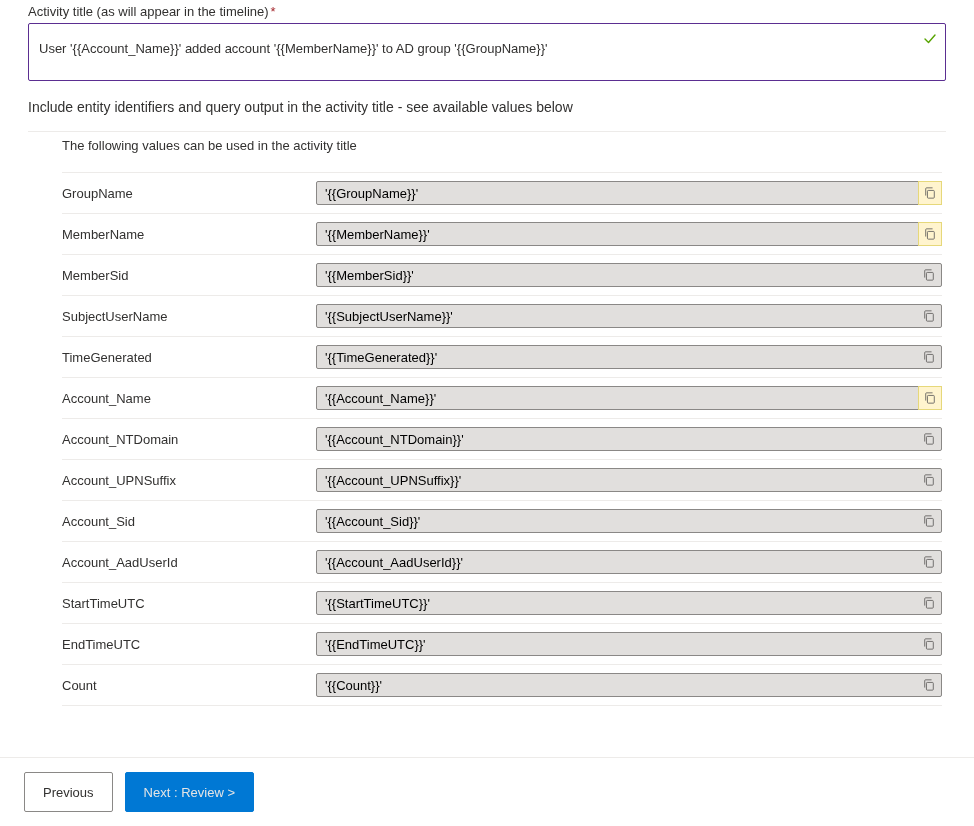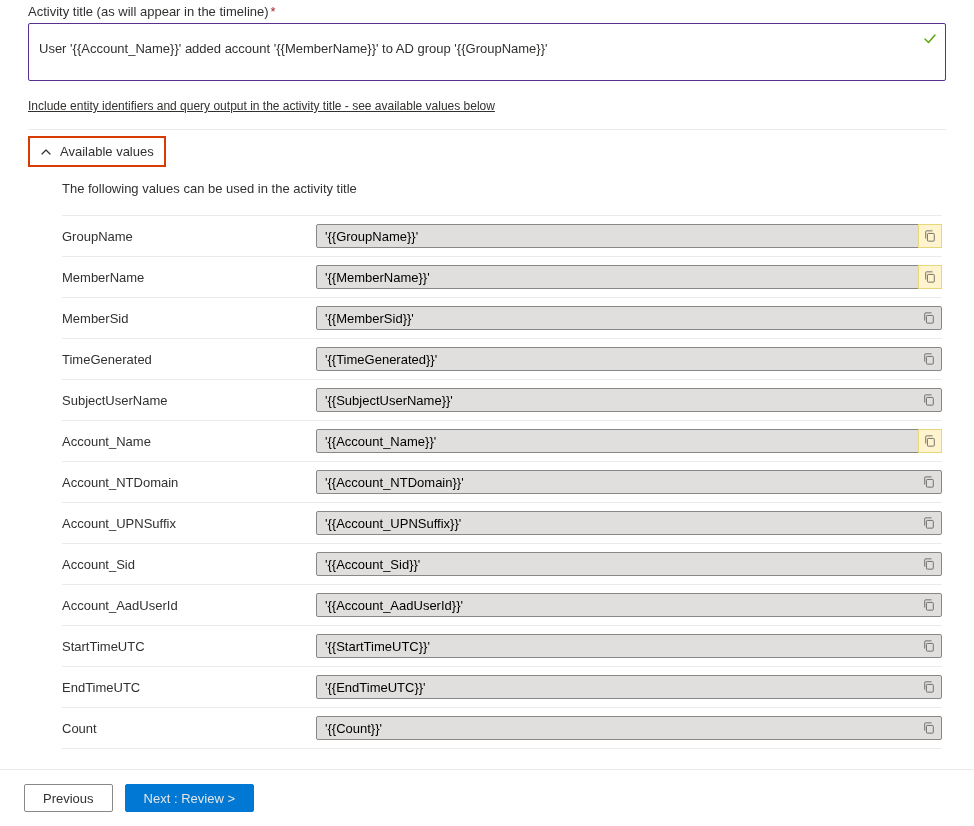--- a/index.html
+++ b/index.html
@@ -45,24 +45,23 @@
   }
   .check-icon {
     position: absolute;
     top: 8px;
     right: 8px;
     width: 14px;
     height: 14px;
   }
   .check-icon svg { display:block; }
   .helper-text {
-    font-size: 12px;
+    font-size: 14px;
     color: #323130;
     margin-bottom: 16px;
-    text-decoration: underline;
   }
   .separator-line {
     border-top: 1px solid #edebe9;
     margin-bottom: 6px;
   }
   
   .avail-header {
     display: inline-flex;
     align-items: center;
     gap: 8px;
@@ -133,21 +132,21 @@
   
   .footer {
     flex: 0 0 auto;
     border-top: 1px solid #edebe9;
     padding: 14px 0 14px 24px;
     display: flex;
     gap: 12px;
     background: #fff;
   }
   .btn {
-    height: 28px;
+    height: 40px;
     padding: 12px 18px;
     font-size: 13px;
     border-radius: 2px;
     cursor: pointer;
     display: inline-flex;
     align-items: center;
     justify-content: center;
   }
   .btn-secondary {
     background: #fff;
@@ -183,28 +182,20 @@
         <svg width="14" height="14" viewBox="0 0 14 14">
             <path d="M2 7 L5.5 10.5 L12 3" stroke="#57a300" stroke-width="1.4" fill="none" stroke-linecap="round" stroke-linejoin="round"></path>
           </svg>
       </span>
     </div>
 
     <div class="helper-text">Include entity identifiers and query output in the activity title - see available values below</div>
 
     <div class="separator-line"></div>
 
-    <div class="avail-header">
-      <span class="chevron">
-        <svg width="12" height="12" viewBox="0 0 12 12">
-            <path d="M2 8 L6 4 L10 8" stroke="#323130" stroke-width="1.2" fill="none" stroke-linecap="round" stroke-linejoin="round"></path>
-          </svg>
-      </span>
-      <span>Available values</span>
-    </div>
 
     <div class="avail-body">
       <div class="avail-sub">The following values can be used in the activity title</div>
       <div id="rows-container">
           <div class="row">
             <div class="row-label">GroupName</div>
             <div class="row-val">
               <div class="val-input">
                 <span class="text">'{{GroupName}}'</span>
                 <span class="copy-btn highlight">
@@ -238,38 +229,38 @@
                 <span class="copy-btn">
                   <svg width="12" height="12" viewBox="0 0 14 14">
                     <rect x="4" y="4" width="8" height="9" rx="1" fill="none" stroke="#605e5c" stroke-width="1"></rect>
                     <path d="M2 10 V2 A1 1 0 0 1 3 1 H10" fill="none" stroke="#605e5c" stroke-width="1"></path>
                   </svg>
                 </span>
               </div>
             </div>
           </div>
           <div class="row">
+            <div class="row-label">SubjectUserName</div>
+            <div class="row-val">
+              <div class="val-input">
+                <span class="text">'{{SubjectUserName}}'</span>
+                <span class="copy-btn">
+                  <svg width="12" height="12" viewBox="0 0 14 14">
+                    <rect x="4" y="4" width="8" height="9" rx="1" fill="none" stroke="#605e5c" stroke-width="1"></rect>
+                    <path d="M2 10 V2 A1 1 0 0 1 3 1 H10" fill="none" stroke="#605e5c" stroke-width="1"></path>
+                  </svg>
+                </span>
+              </div>
+            </div>
+          </div>
+          <div class="row">
             <div class="row-label">TimeGenerated</div>
             <div class="row-val">
               <div class="val-input">
                 <span class="text">'{{TimeGenerated}}'</span>
-                <span class="copy-btn">
-                  <svg width="12" height="12" viewBox="0 0 14 14">
-                    <rect x="4" y="4" width="8" height="9" rx="1" fill="none" stroke="#605e5c" stroke-width="1"></rect>
-                    <path d="M2 10 V2 A1 1 0 0 1 3 1 H10" fill="none" stroke="#605e5c" stroke-width="1"></path>
-                  </svg>
-                </span>
-              </div>
-            </div>
-          </div>
-          <div class="row">
-            <div class="row-label">SubjectUserName</div>
-            <div class="row-val">
-              <div class="val-input">
-                <span class="text">'{{SubjectUserName}}'</span>
                 <span class="copy-btn">
                   <svg width="12" height="12" viewBox="0 0 14 14">
                     <rect x="4" y="4" width="8" height="9" rx="1" fill="none" stroke="#605e5c" stroke-width="1"></rect>
                     <path d="M2 10 V2 A1 1 0 0 1 3 1 H10" fill="none" stroke="#605e5c" stroke-width="1"></path>
                   </svg>
                 </span>
               </div>
             </div>
           </div>
           <div class="row">

